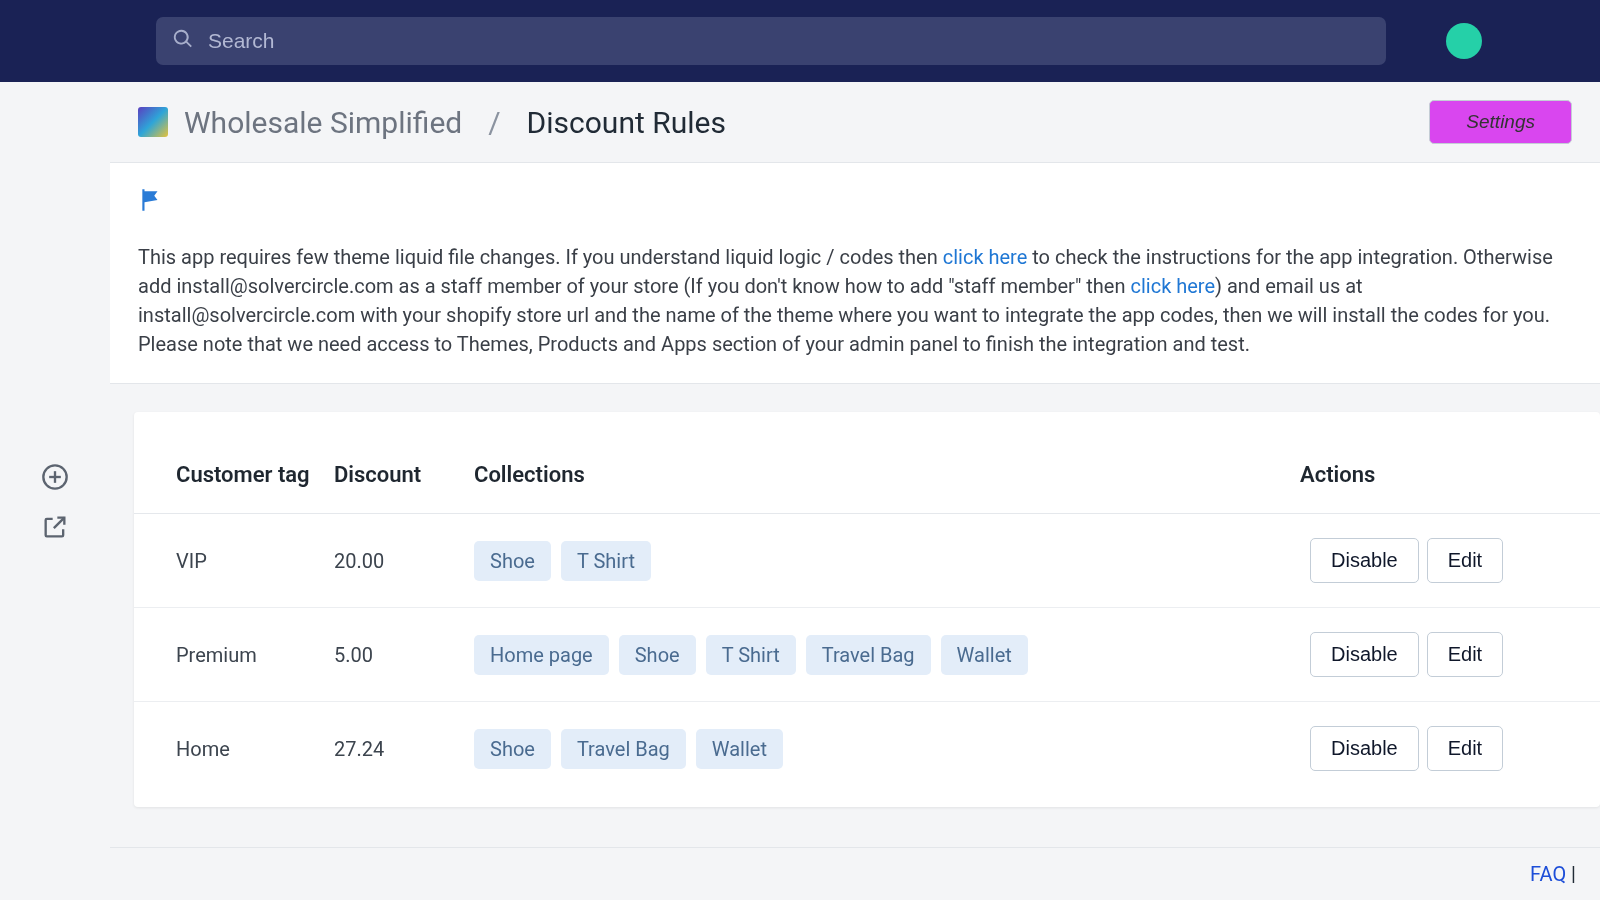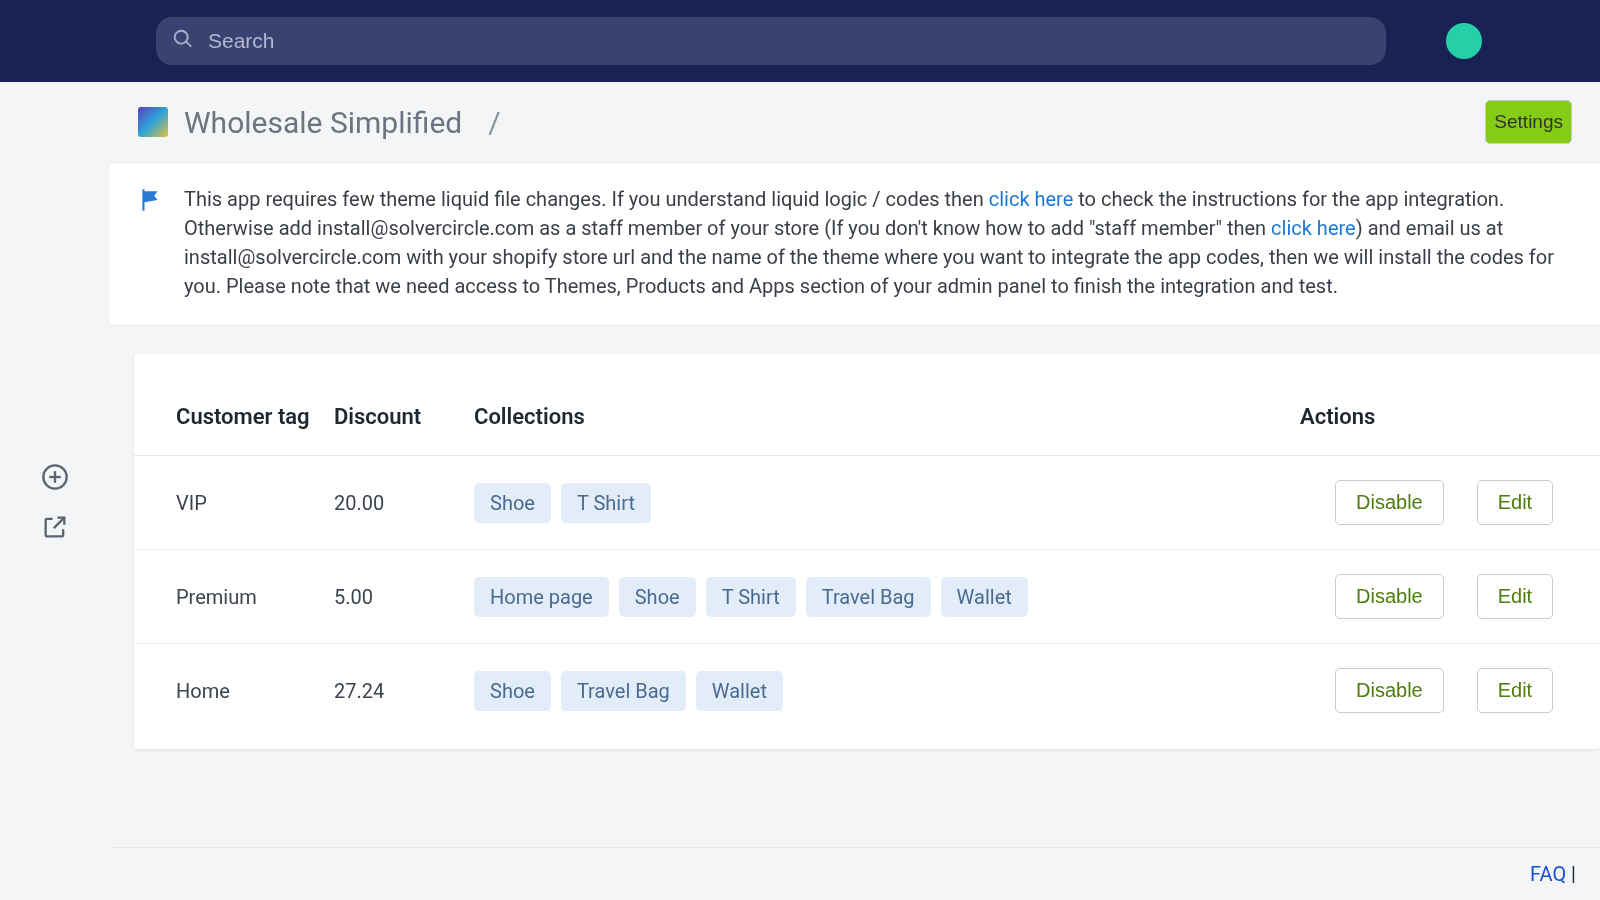--- a/index.html
+++ b/index.html
@@ -14,21 +14,21 @@
   .topbar {
     background: #1a2255;
     height: 82px;
     display: flex;
     align-items: center;
     padding-left: 156px;
     padding-right: 20px;
   }
   .search-wrap {
     background: #3a4270;
-    border-radius: 16px;
+    border-radius: 7px;
     height: 48px;
     width: 1230px;
     display: flex;
     align-items: center;
     padding: 0 16px;
     gap: 14px;
   }
   .search-wrap svg { fill: #a7aecb; }
   .search-input {
     background: transparent;
@@ -86,39 +86,41 @@
     font-size: 30px;
     color: #6d7480;
     display: flex;
     gap: 26px;
     align-items: baseline;
   }
   .breadcrumb .current { color: #212b36; }
   .breadcrumb .sep { color: #8b93a0; }
   .settings-btn {
     margin-left: auto;
-    background: #84cc16;
+    background: #d946ef;
     border: 1px solid #c4cdd5;
     border-radius: 5px;
-    padding: 10px 8px;
+    padding: 10px 36px;
     font-size: 19px;
     color: #333;
     cursor: pointer;
+    font-style: italic;
   }
 
   .notice-card {
     background: #fff;
     border-top: 1px solid #e3e6ea;
     border-bottom: 1px solid #e3e6ea;
     padding: 22px 28px 24px 28px;
     display: flex;
     gap: 20px;
     font-size: 20px;
     line-height: 1.45;
     color: #3a3f47;
+    flex-direction: column;
   }
   .notice-card .flag { flex-shrink: 0; width: 26px; }
   .notice-card a { color: #1f77d4; text-decoration: none; cursor: pointer; }
 
   .table-card {
     background: #fff;
     margin: 28px 0 0 24px;
     border-radius: 4px;
     box-shadow: 0 1px 3px rgba(0,0,0,0.08);
     padding: 32px 0 12px 0;
@@ -153,27 +155,26 @@
     background: #e3edf9;
     color: #4a6b90;
     border-radius: 5px;
     padding: 8px 16px;
     font-size: 20px;
     margin-right: 10px;
   }
   .act-btn {
     background: #fff;
     border: 1px solid #c3cdd7;
-    color: #4d7c0f;
+    color: #0f172a;
     border-radius: 5px;
     padding: 10px 20px;
     font-size: 20px;
     cursor: pointer;
     margin-right: 8px;
-    margin-left: 25px;
   }
 
   .footer {
     position: absolute;
     bottom: 0;
     left: 0;
     right: 0;
     border-top: 1px solid #e3e6ea;
     background: #f4f5f7;
     padding: 14px 24px;
@@ -220,20 +221,21 @@
     </div>
   </div>
 
   <div class="content">
 
     <div class="header-row">
       <div class="app-logo"></div>
       <div class="breadcrumb">
         <span>Wholesale Simplified</span>
         <span class="sep">/</span>
+        <span class="current">Discount Rules</span>
       </div>
       <button class="settings-btn">Settings</button>
     </div>
 
     <div class="notice-card">
       <div class="flag">
         <svg width="26" height="30" viewBox="0 0 24 24" fill="#2a7bd6">
             <path d="M4 2v20h2v-8l12-2-3-4 3-4H6V2z"></path>
           </svg>
       </div>

